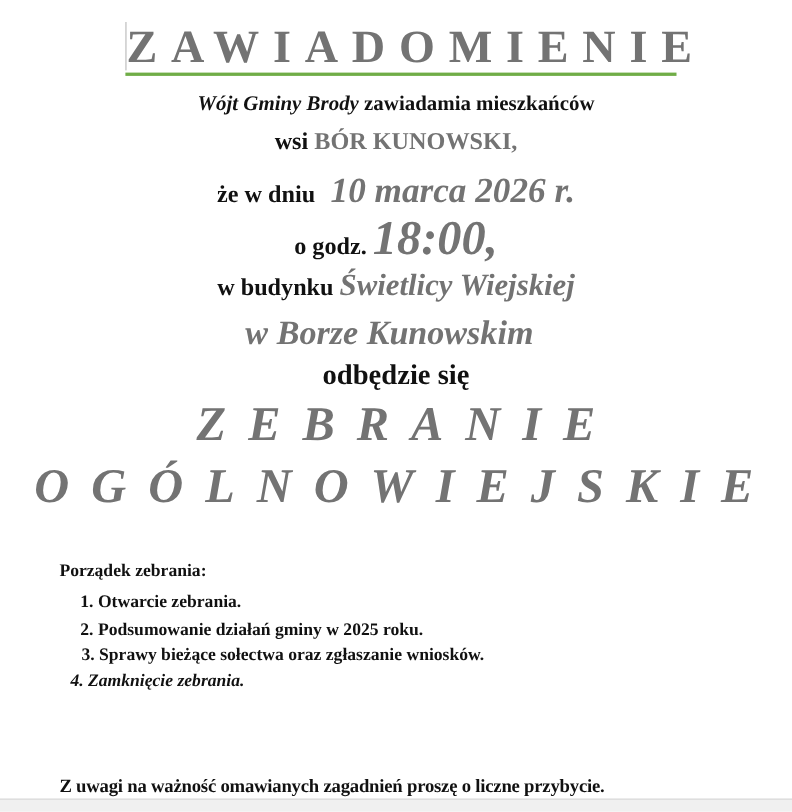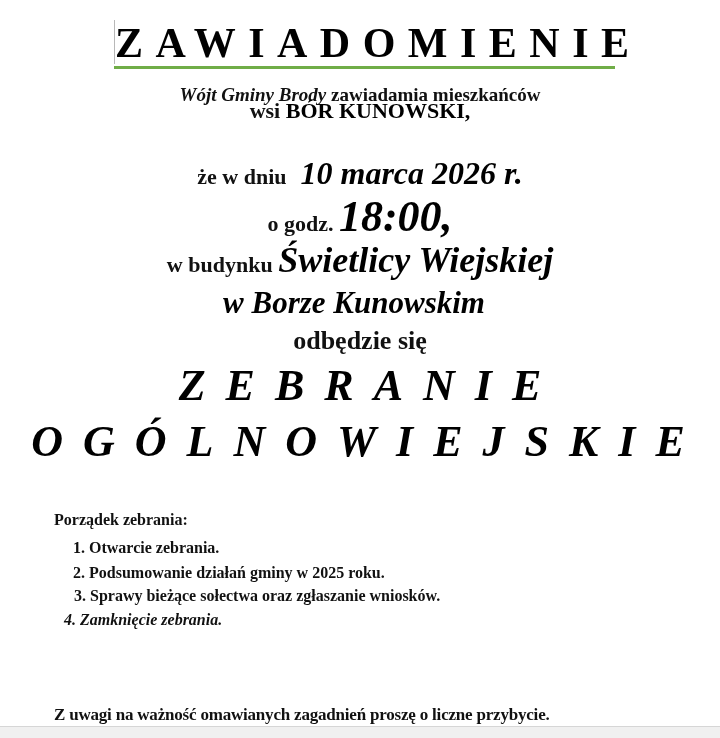--- a/index.html
+++ b/index.html
@@ -39,42 +39,42 @@
       background: #b8b8b8;
     }
     .line {
       position: absolute;
       left: 0;
       width: 720px;
       text-align: center;
       white-space: nowrap;
       font-weight: bold;
     }
-    .green { color: #000000; }
+    .green { color: #737373; }
     .title {
       top: 18px;
       left: 114px;
       width: 500px;
       font-size: 42px;
       line-height: 50px;
       letter-spacing: 12.5px;
       text-align: left;
       padding-left: 1px;
       border-bottom: 3px solid #70ad47;
       height: 48px;
       box-sizing: content-box;
     }
     .l1 { top: 80px; font-size: 19px; line-height: 30px; }
-    .l2 { top: 96px; font-size: 22px; line-height: 30px; }
+    .l2 { top: 113px; font-size: 22px; line-height: 30px; }
     .l3 { top: 153px; font-size: 22px; line-height: 40px; }
     .l3 .big { font-size: 32px; font-style: italic; margin-left: 14px; }
     .l4 { top: 197px; font-size: 22px; line-height: 40px; }
     .l4 .big { font-size: 44px; font-style: italic; }
     .l5 { top: 240px; font-size: 22px; line-height: 40px; }
-    .l5 .big { font-size: 36px; font-style: italic; }
+    .l5 .big { font-size: 28px; font-style: italic; }
     .l6 { top: 283px; font-size: 31px; line-height: 40px; font-style: italic; left: -6px; }
     .l7 { top: 326px; font-size: 26px; line-height: 30px; }
     .big-title {
       font-size: 44px;
       font-style: italic;
       letter-spacing: 20px;
       line-height: 54px;
     }
     .z1 { top: 359px; left: 10px; }
     .z2 { top: 415px; left: 8px; }

